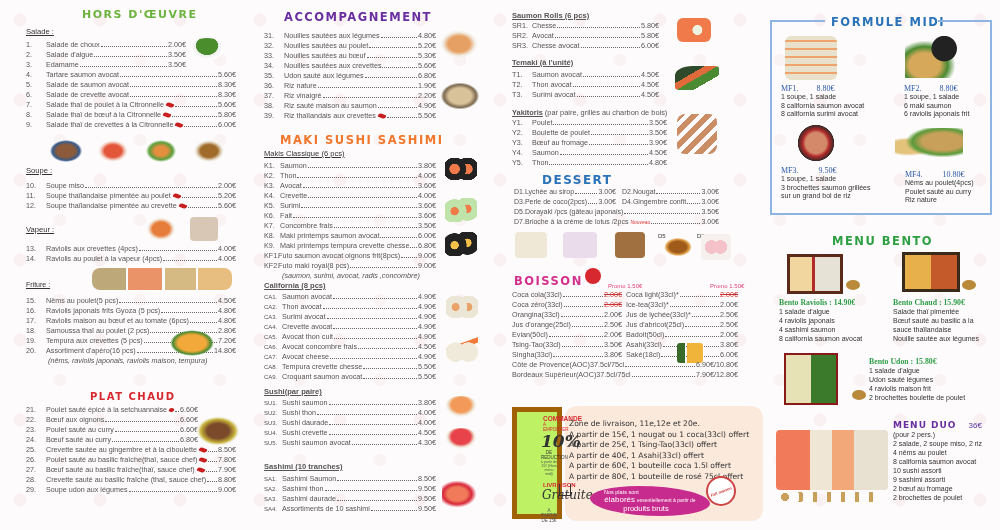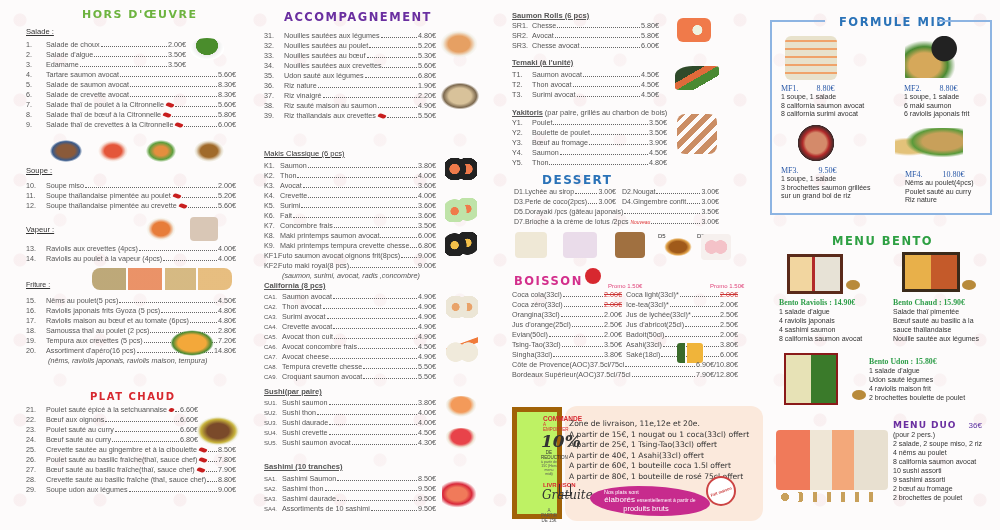--- a/index.html
+++ b/index.html
@@ -390,20 +390,21 @@
         <span class="num">39.</span>
         <span class="name">Riz thaïlandais aux crevettes</span>
         <span class="chili"></span>
         <span class="dots"></span>
         <span class="price">5.50€</span>
       </div>
   </div>
   <div class="img" style="left:190px;top:30px;width:38px;height:28px;background:radial-gradient(ellipse,#e6a063 40%,#f2efe6 60%,transparent 70%);"></div>
   <div class="img" style="left:190px;top:82px;width:40px;height:28px;background:radial-gradient(ellipse,#d8c29a 40%,#7d6a50 58%,transparent 68%);"></div>
 
+  <div class="title orange" style="left:30px;top:133px;font-size:11.5px;">Maki Sushi Sashimi</div>
   <div class="sect" style="left:14px;top:149px;">Makis Classique (6 pcs)</div>
   <div class="list" style="left:14px;top:161px;width:172px;">
     <div class="row">
         <span class="num wide">K1.</span>
         <span class="name">Saumon</span>
         <span class="dots"></span>
         <span class="price">3.80€</span>
       </div>
     <div class="row">
         <span class="num wide">K2.</span>
@@ -845,21 +846,21 @@
   <span style="font-size:5.5px;display:block;text-align:left;padding-left:14px;">Nos plats sont</span>
   <span style="font-size:8px;">élaborés</span>
   <span style="font-size:5px;">essentiellement à partir de</span>
   <span style="font-size:7.5px;display:block;padding-right:8px;">produits bruts</span>
 </div>
 <div class="img" style="left:706px;top:476px;width:30px;height:30px;border:2px solid #c44;background:#fff;display:flex;align-items:center;justify-content:center;">
   <span style="font-size:4px;color:#c44;font-weight:bold;transform:rotate(-20deg);">Fait maison</span>
 </div>
 
 <div class="col col4">
-  <div class="title blue" style="left:68px;top:15px;font-size:11.5px;margin-left:8px;">Formule Midi</div>
+  <div class="title blue" style="left:68px;top:15px;font-size:11.5px;">Formule Midi</div>
 </div>
 <div class="formule-frame"></div>
 <div class="abs" style="left:770px;top:20px;width:55px;height:2px;background:#8db4e2;"></div>
 <div class="abs" style="left:938px;top:20px;width:54px;height:2px;background:#8db4e2;"></div>
 
 <div class="abs" style="left:785px;top:36px;width:52px;height:44px;background:repeating-linear-gradient(0deg,#e8e2cc 0 6px,#f0a36a 6px 8px);border-radius:6px;"></div>
 <div class="abs" style="left:781px;top:84px;">
   <div class="mf-code" style="display:flex;gap:18px;">
       <span>MF1.</span>
       <span>8.80€</span>

